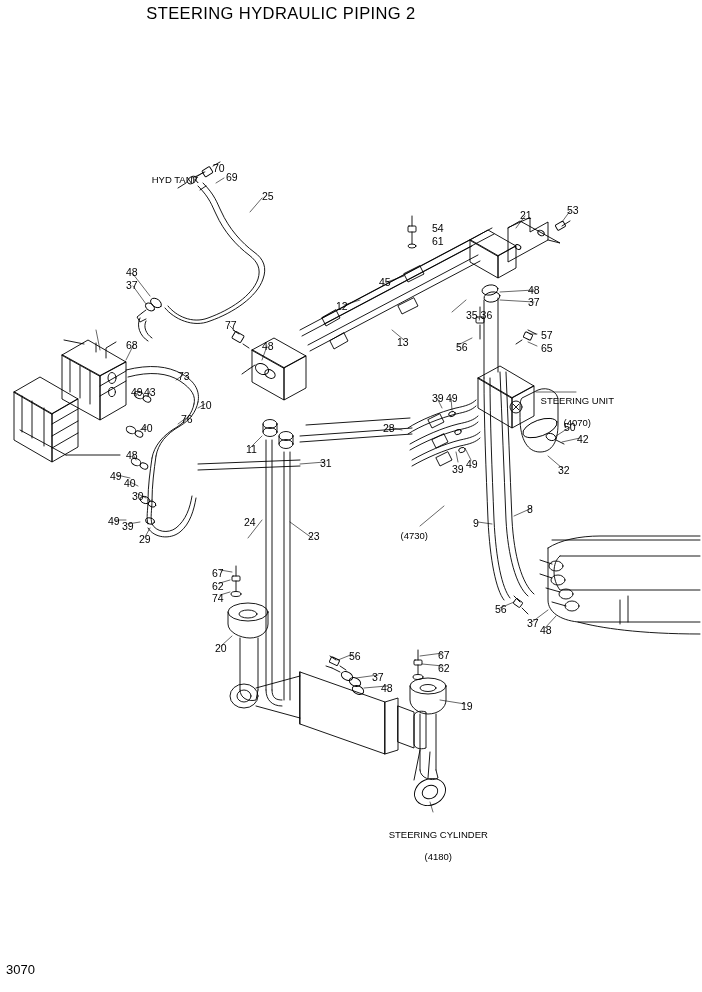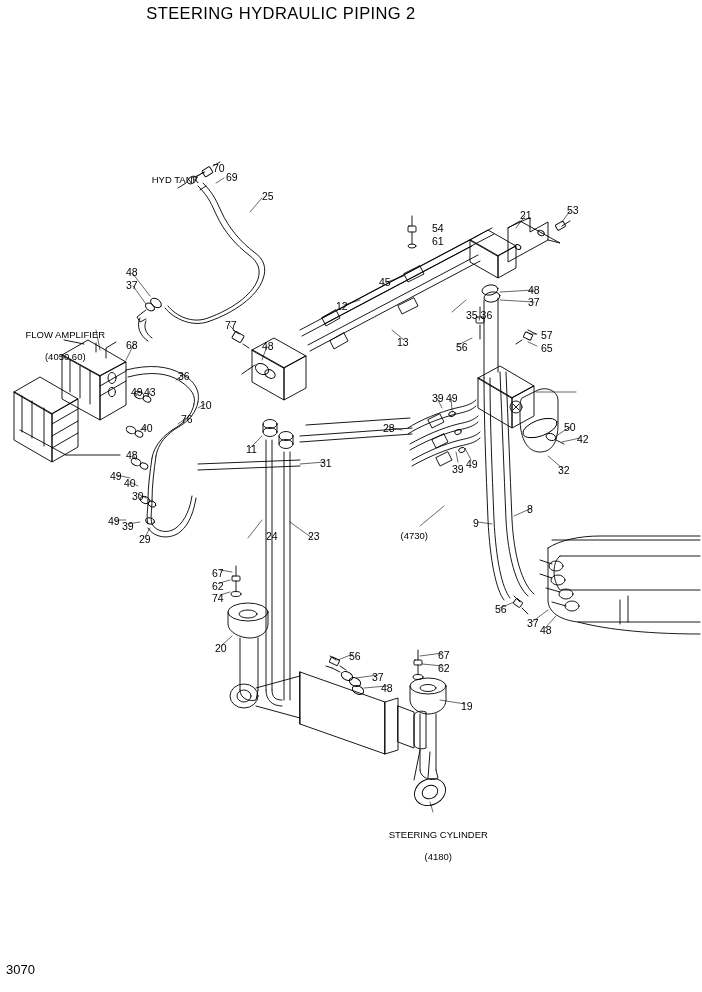--- a/index.html
+++ b/index.html
@@ -411,23 +411,23 @@
         <path d="M378 675 L356 678"></path>
         <path d="M387 686 L364 688"></path>
         <path d="M465 704 L440 700"></path>
         <path d="M433 812 L430 802"></path>
         <path d="M576 392 L536 392"></path>
         <path d="M96 330 L100 350"></path>
       </g>
     </g>
   </svg>
 
-  <div class="lbl small center" style="left:60px; top:318px;">
-    <span>FLOW AMPLIFIER</span><br>
-    <span>(4050,60)</span>
+  <div class="lbl small center" style="left:572px; top:384px;">
+    <span>STEERING UNIT</span><br>
+    <span>(4070)</span>
   </div>
   <div class="lbl small center" style="left:433px; top:818px;">
     <span>STEERING CYLINDER</span><br>
     <span>(4180)</span>
   </div>
   <div class="lbl small center" style="left:170px; top:163px;">
     <span>HYD TANK</span>
   </div>
   <div class="lbl small center" style="left:409px; top:519px;">
     <span>(4730)</span>
@@ -448,21 +448,21 @@
       <div class="lbl" style="left: 528px; top: 297px;">37</div>
       <div class="lbl" style="left: 336px; top: 301px;">12</div>
       <div class="lbl" style="left: 466px; top: 310px;">35,36</div>
       <div class="lbl" style="left: 541px; top: 330px;">57</div>
       <div class="lbl" style="left: 541px; top: 343px;">65</div>
       <div class="lbl" style="left: 225px; top: 320px;">77</div>
       <div class="lbl" style="left: 126px; top: 340px;">68</div>
       <div class="lbl" style="left: 262px; top: 341px;">48</div>
       <div class="lbl" style="left: 397px; top: 337px;">13</div>
       <div class="lbl" style="left: 456px; top: 342px;">56</div>
-      <div class="lbl" style="left: 178px; top: 371px;">36</div>
+      <div class="lbl" style="left: 178px; top: 371px;">73</div>
       <div class="lbl" style="left: 131px; top: 387px;">49</div>
       <div class="lbl" style="left: 144px; top: 387px;">43</div>
       <div class="lbl" style="left: 200px; top: 400px;">10</div>
       <div class="lbl" style="left: 432px; top: 393px;">39</div>
       <div class="lbl" style="left: 446px; top: 393px;">49</div>
       <div class="lbl" style="left: 564px; top: 422px;">50</div>
       <div class="lbl" style="left: 577px; top: 434px;">42</div>
       <div class="lbl" style="left: 181px; top: 414px;">76</div>
       <div class="lbl" style="left: 141px; top: 423px;">40</div>
       <div class="lbl" style="left: 383px; top: 423px;">28</div>
@@ -473,21 +473,21 @@
       <div class="lbl" style="left: 466px; top: 459px;">49</div>
       <div class="lbl" style="left: 558px; top: 465px;">32</div>
       <div class="lbl" style="left: 110px; top: 471px;">49</div>
       <div class="lbl" style="left: 124px; top: 478px;">40</div>
       <div class="lbl" style="left: 132px; top: 491px;">30</div>
       <div class="lbl" style="left: 527px; top: 504px;">8</div>
       <div class="lbl" style="left: 108px; top: 516px;">49</div>
       <div class="lbl" style="left: 122px; top: 521px;">39</div>
       <div class="lbl" style="left: 473px; top: 518px;">9</div>
       <div class="lbl" style="left: 139px; top: 534px;">29</div>
-      <div class="lbl" style="left: 244px; top: 531px; margin-left: 22px;">24</div>
+      <div class="lbl" style="left: 244px; top: 517px;">24</div>
       <div class="lbl" style="left: 308px; top: 531px;">23</div>
       <div class="lbl" style="left: 212px; top: 568px;">67</div>
       <div class="lbl" style="left: 212px; top: 581px;">62</div>
       <div class="lbl" style="left: 212px; top: 593px;">74</div>
       <div class="lbl" style="left: 495px; top: 604px;">56</div>
       <div class="lbl" style="left: 527px; top: 618px;">37</div>
       <div class="lbl" style="left: 540px; top: 625px;">48</div>
       <div class="lbl" style="left: 215px; top: 643px;">20</div>
       <div class="lbl" style="left: 349px; top: 651px;">56</div>
       <div class="lbl" style="left: 438px; top: 650px;">67</div>

